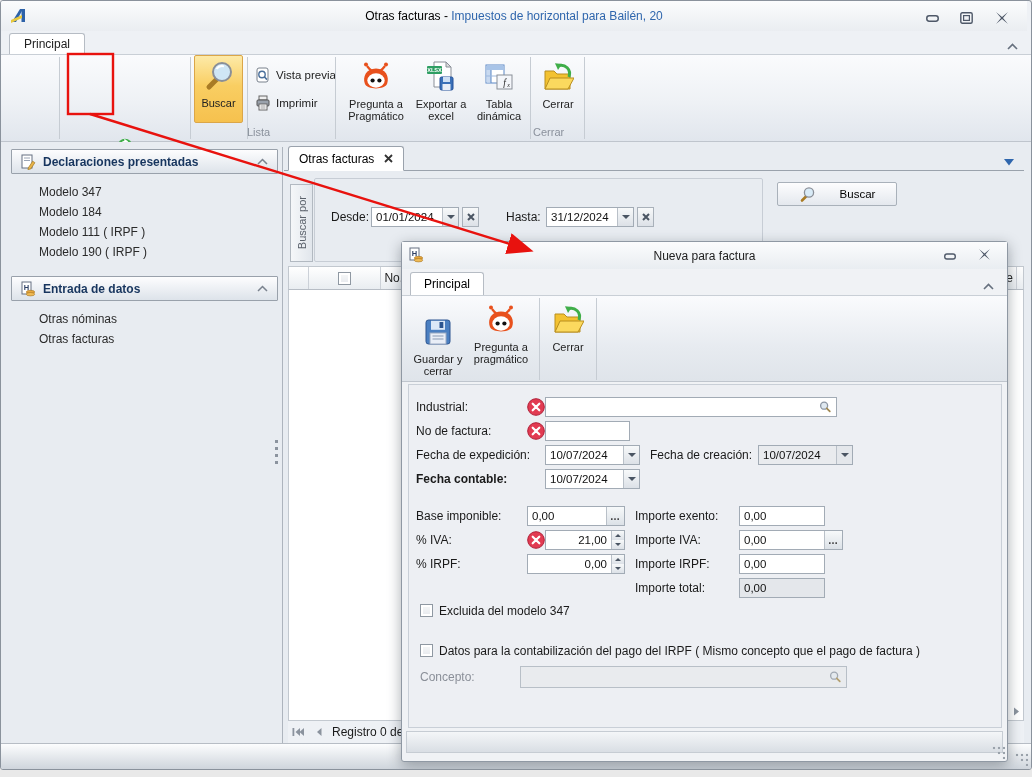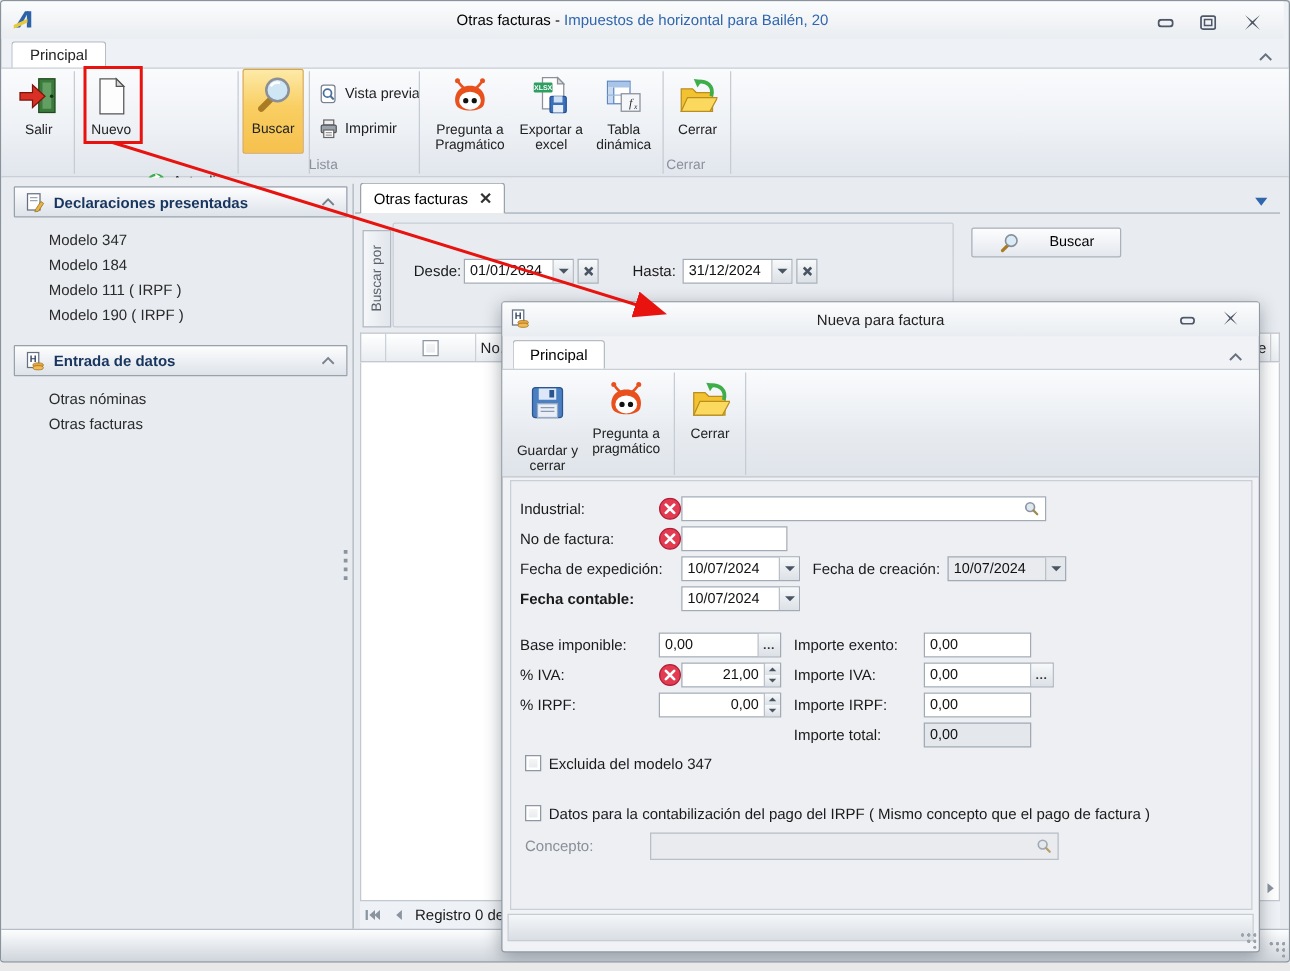--- a/index.html
+++ b/index.html
@@ -152,42 +152,22 @@
   <div class="tabrow">
     <div class="ribbontab"><span>Principal</span></div>
     <span class="abs" style="right:12px;top:6px;">
       <svg class="chev" viewBox="0 0 13 9">
           <path d="M2 7 L6.5 2.5 L11 7" fill="none" stroke="#66707e" stroke-width="1.6"></path>
         </svg>
     </span>
   </div>
 
   <div class="ribbon">
-    <div class="bigbtn" style="left:6px;width:48px;">
-      <span class="ic">
-        <svg viewBox="0 0 32 32" width="32" height="32">
-            <rect x="16" y="2" width="13" height="27" fill="#3c7a3c" stroke="#1d4a1d"></rect>
-            <rect x="19" y="5" width="7" height="21" fill="#639f63"></rect>
-            <circle cx="26.3" cy="16" r="1.4" fill="#16301a"></circle>
-            <path d="M1 13 h10 v-6 l10 9 -10 9 v-6 h-10 z" fill="#d93025" stroke="#7a150e"></path>
-          </svg>
-      </span>
-      <span>Salir</span>
-    </div>
     <div class="rsep" style="left:58px;"></div>
 
-    <div class="bigbtn" style="left:64px;width:48px;">
-      <span class="ic">
-        <svg viewBox="0 0 32 32" width="32" height="32">
-            <path d="M7 2 h13 l6 6 v22 h-19 z" fill="#fdfdfd" stroke="#555"></path>
-            <path d="M20 2 l6 6 h-6 z" fill="#d8d8d8" stroke="#555"></path>
-          </svg>
-      </span>
-      <span>Nuevo</span>
-    </div>
 
     <div class="smallbtn" style="left:116px;top:36px;margin-top:47px;">
       <span class="ic">
         <svg viewBox="0 0 16 16" width="16" height="16">
             <circle cx="8" cy="8" r="7.3" fill="#3fae49"></circle>
             <path d="M8 3.6 a4.4 4.4 0 1 0 4.4 4.4" stroke="#fff" stroke-width="1.7" fill="none"></path>
             <path d="M7.3 0.8 l4 2.6 -4 2.6 z" fill="#fff"></path>
           </svg>
       </span>
       <span>Actualizar</span>
@@ -460,21 +440,21 @@
     <div class="dlg-tabrow">
       <div class="dlg-tab">Principal</div>
       <span class="abs" style="right:12px;top:8px;">
         <svg class="chev" viewBox="0 0 13 9">
             <path d="M2 7 L6.5 2.5 L11 7" fill="none" stroke="#66707e" stroke-width="1.6"></path>
           </svg>
       </span>
     </div>
 
     <div class="dlg-toolbar">
-      <div class="bigbtn" style="left:8px;width:56px;top:6px;gap:12px;">
+      <div class="bigbtn" style="left:8px;width:56px;top:16px;">
         <span class="ic">
           <svg viewBox="0 0 32 32" width="32" height="32">
               <rect x="4" y="4" width="24" height="24" rx="2.5" fill="#4a7fc1" stroke="#2c5590"></rect>
               <rect x="9" y="4.8" width="14" height="9" fill="#dce8f7"></rect>
               <rect x="17.5" y="6" width="3.8" height="6" fill="#2c5590"></rect>
               <rect x="8" y="17" width="16" height="11" fill="#e9eef7" stroke="#9aaac2"></rect>
               <line x1="10.5" y1="20" x2="21.5" y2="20" stroke="#8899b3"></line>
               <line x1="10.5" y1="23" x2="21.5" y2="23" stroke="#8899b3"></line>
             </svg>
         </span>

